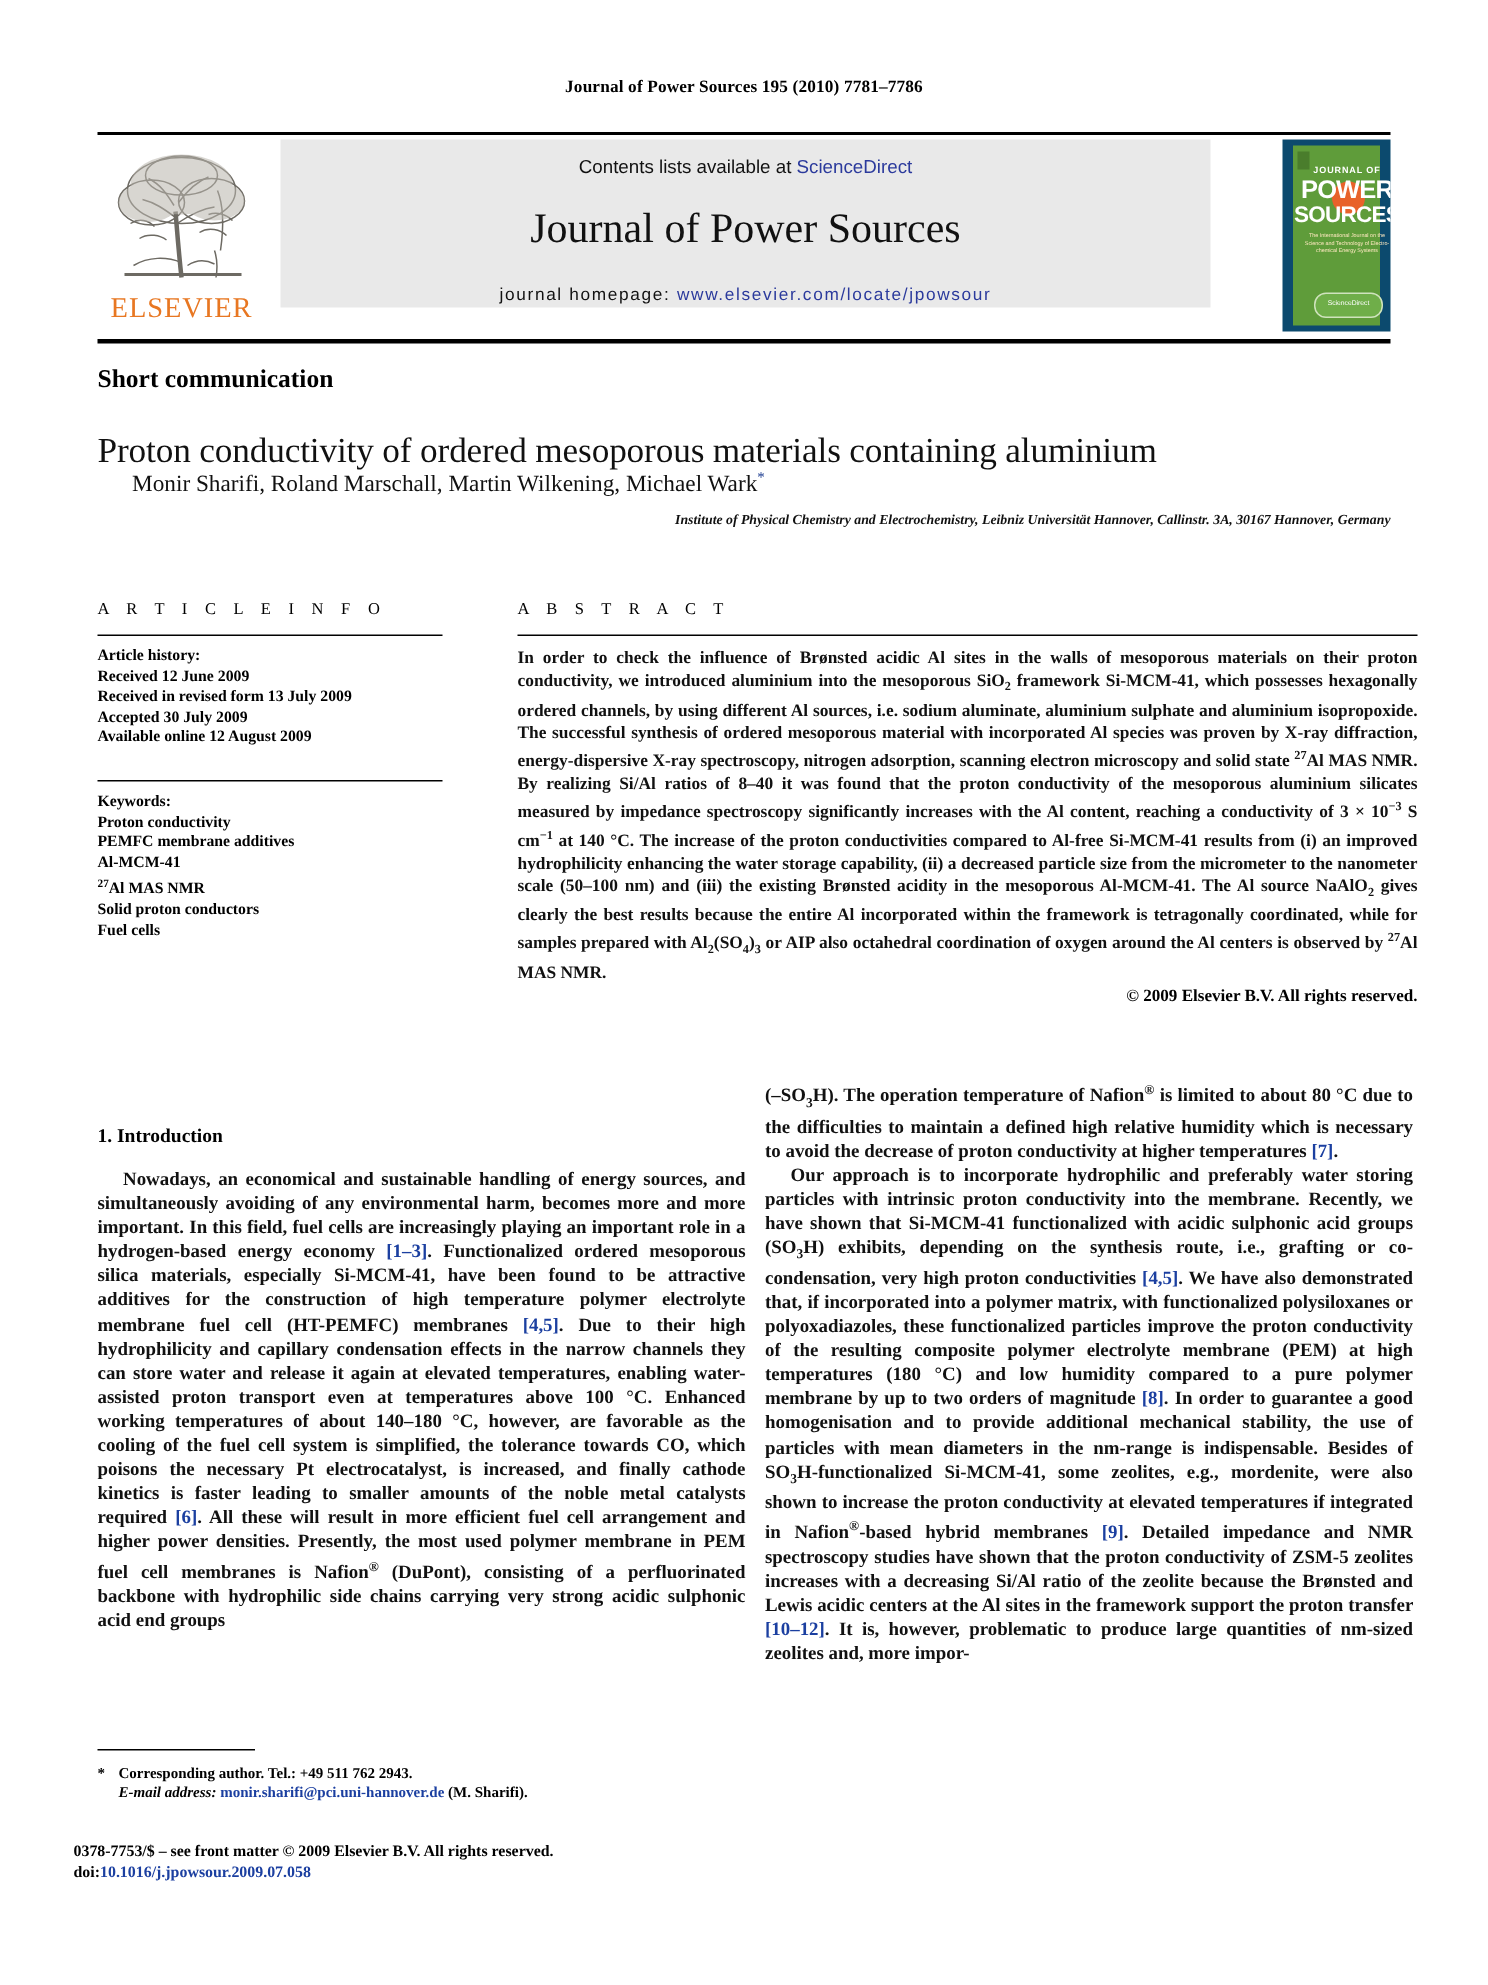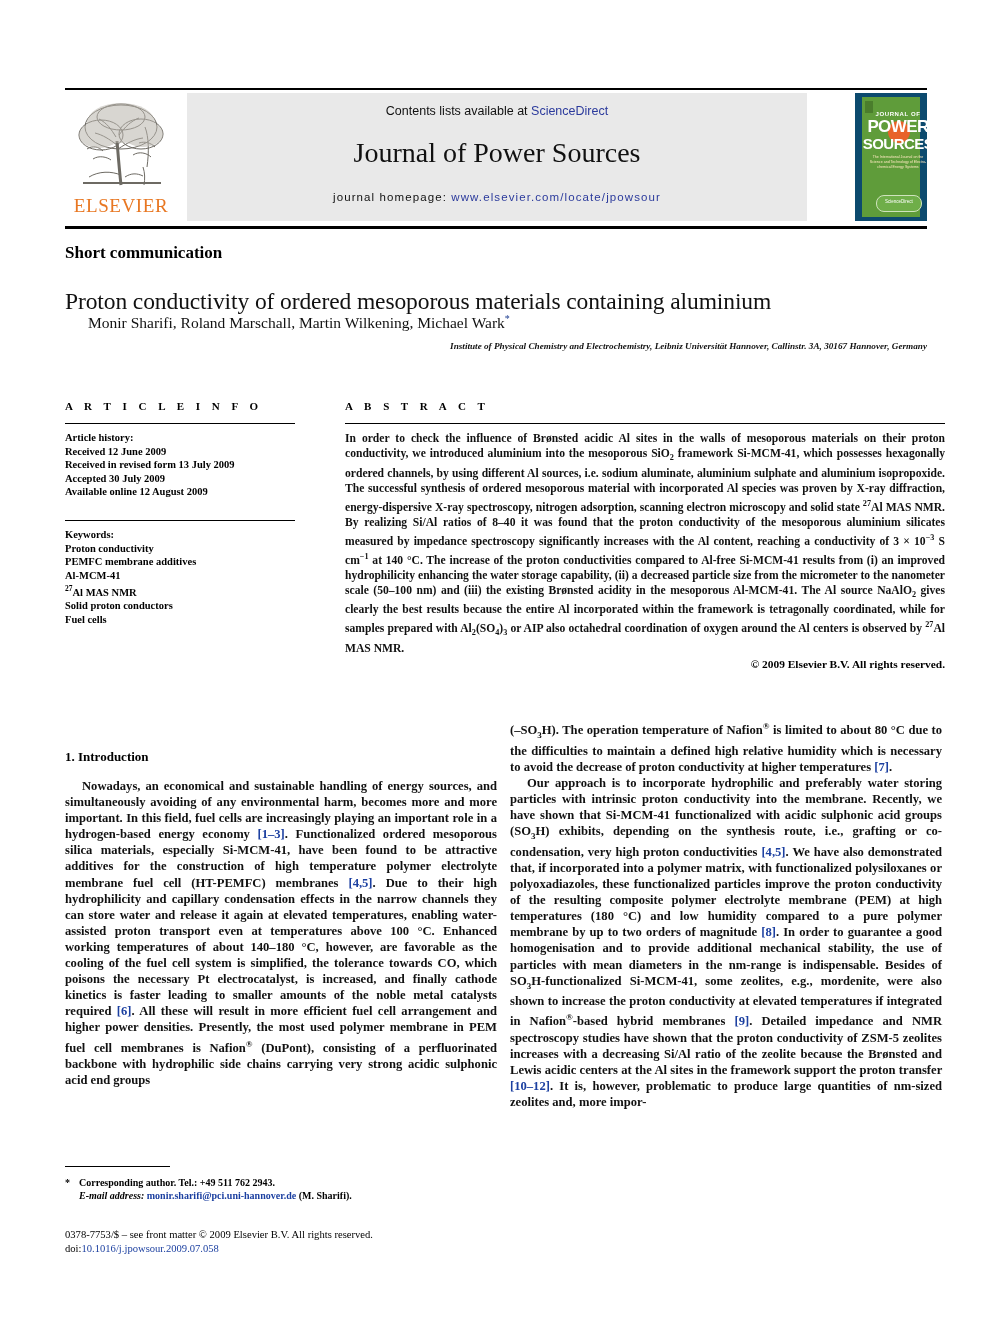--- a/index.html
+++ b/index.html
@@ -66,21 +66,21 @@
     font-family: "Liberation Serif", serif;
     font-size: 19px;
     letter-spacing: 0.6px;
     color: #E87722;
     font-weight: 400;
   }
   .contents-box {
     position: absolute;
     left: 122px; top: 0;
     width: 620px;
-    height: 128px;
+    height: 112px;
     background: #e9e9e9;
   }
   .contents-line {
     position: absolute;
     left: 0; top: 11px;
     width: 620px;
     text-align: center;
     font-family: "Liberation Sans", sans-serif;
     font-size: 12.5px;
     color: #111;
@@ -232,21 +232,21 @@
     font-size: 9.2px;
     font-style: italic;
     font-weight: bold;
     color: #111;
     text-align: right;
   }
 
   
   .sechead {
     font-size: 11px;
-    font-weight: bold;
+    font-weight: normal;
     letter-spacing: 4.5px;
   }
   .info-col {
     position: absolute;
     left: 65px; top: 400px;
     width: 230px;
   }
   .abs-col {
     position: absolute;
     left: 345px; top: 400px;
@@ -329,33 +329,34 @@
     line-height: 13.2px;
     font-weight: bold;
   }
   .footnote .star { display:inline-block; width: 14px; }
   .footnote .em { font-style: italic; }
   .fn-link { color: #1b3fa0; }
   .fn-indent { padding-left: 14px; }
 
   .imprint {
     position: absolute;
-    left: 65px; top: 1228px;
+    left: 49px; top: 1228px;
     width: 460px;
     font-size: 10.6px;
     line-height: 14px;
-    font-weight: normal;
+    font-weight: bold;
   }
   .doi-link { color: #1b3fa0; }
 </style>
 </head>
 <body>
 
 <div class="page">
 
+  <div class="runhead">Journal of Power Sources 195 (2010) 7781–7786</div>
 
   <div class="masthead-rule-top"></div>
 
   <div class="masthead">
 
     <div class="elsevier-logo">
       <svg class="elsevier-tree" viewBox="0 0 104 96">
         <g fill="none" stroke="#6d6a63" stroke-width="1">
           <path d="M52 88 C50 70 49 56 48 44" stroke-width="3"></path>
           <path d="M48 48 C40 42 34 38 26 36"></path>

